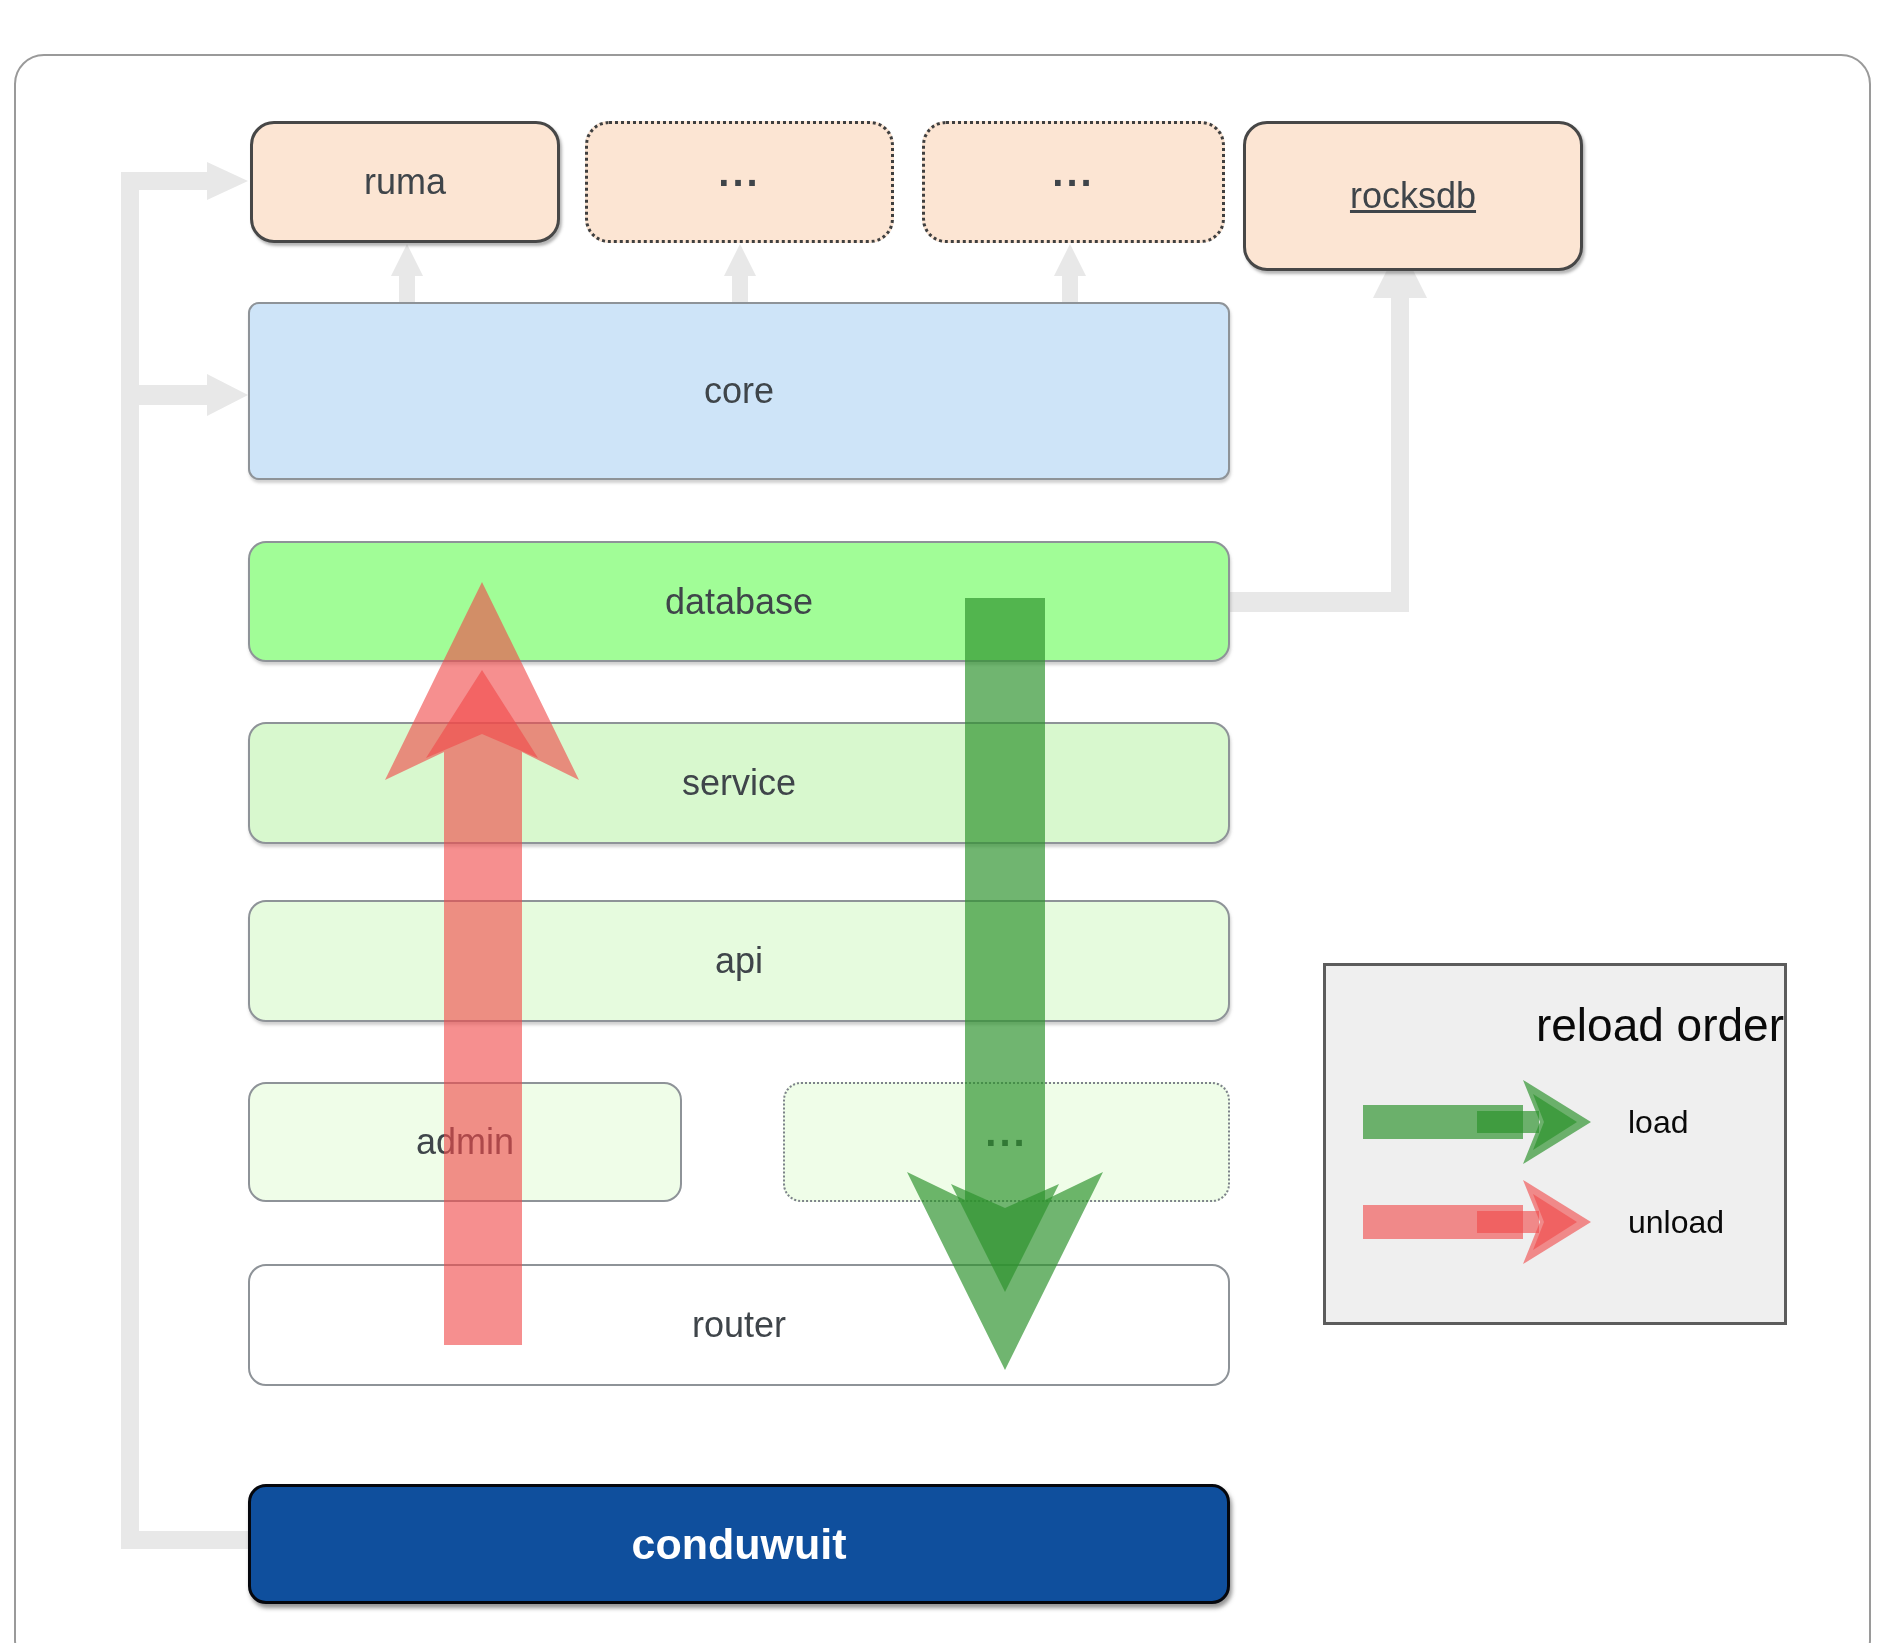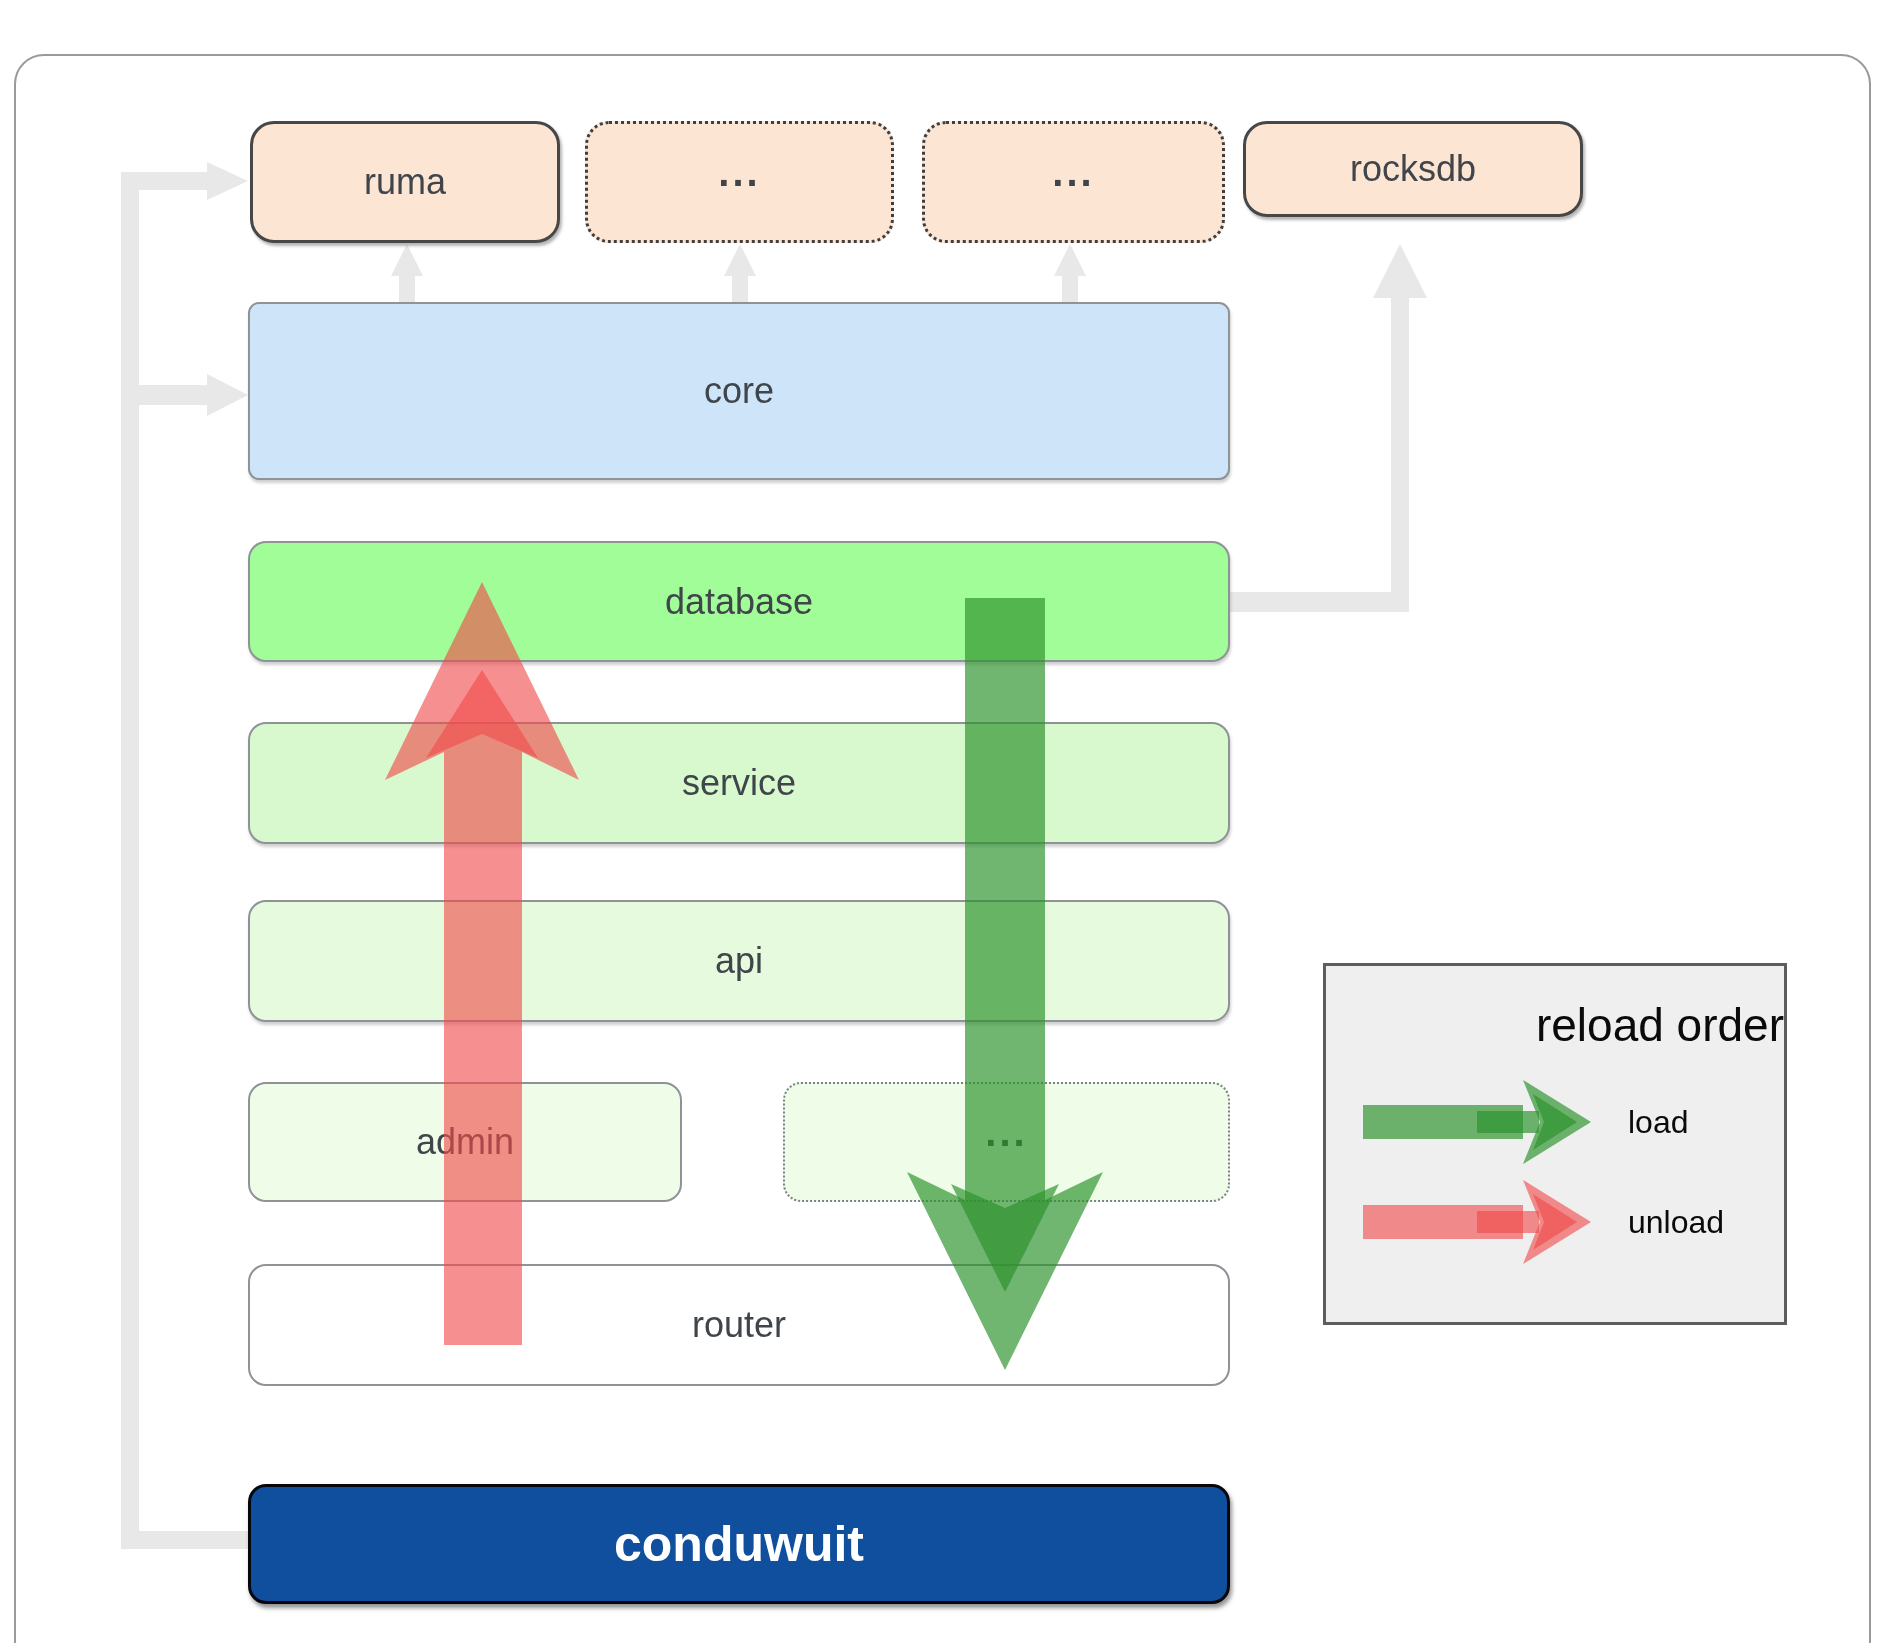--- a/index.html
+++ b/index.html
@@ -25,21 +25,21 @@
   }
   .box .lbl{position:relative;}
   .topbox{border-radius:24px;font-weight:500;}
   .solid-dark{border:3px solid #474747;box-shadow:2px 3px 3px rgba(90,90,90,0.45);}
   .dotted-dark{border:3px dotted #3f3f3f;}
   .mid{border:2px solid #8e9398;box-shadow:1px 3px 3px rgba(120,120,120,0.35);}
   .dotted-light{border:2px dotted #7d828a;}
   .dots{font-weight:700;font-size:40px;letter-spacing:3px;}
   .dots .lbl{top:-10px;}
   .app{
-    background:var(--box-app);color:#fff;font-weight:600;font-size:50px;
+    background:var(--box-app);color:#fff;font-weight:600;font-size:43px;
     border:3px solid #05070d;box-shadow:2px 4px 4px rgba(60,60,60,0.55);
   }
   .legend{
     position:absolute;left:1323px;top:923px;width:464px;height:362px;
     box-sizing:border-box;
     background:var(--legend-bg);border:3px solid #5c5c5c;
   }
   .legend-title{
     position:absolute;left:0;top:32px;width:100%;
     text-align:right;font-size:46px;color:#0a0a0a;
@@ -91,21 +91,21 @@
 
   <div class="box topbox solid-dark" style="left:250px;top:81px;width:310px;height:122px;background:var(--box-peach);">
     <span class="lbl">ruma</span>
   </div>
   <div class="box topbox dotted-dark dots" style="left:585px;top:81px;width:309px;height:122px;background:var(--box-peach);">
     <span class="lbl">...</span>
   </div>
   <div class="box topbox dotted-dark dots" style="left:922px;top:81px;width:303px;height:122px;background:var(--box-peach);">
     <span class="lbl">...</span>
   </div>
-  <div class="box topbox solid-dark" style="left:1243px;top:81px;width:340px;height:96px;background:var(--box-peach);">
+  <div class="box topbox solid-dark" style="left:1243px;top:81px;width:340px;height:150px;background:var(--box-peach);text-decoration:underline;">
     <span class="lbl">rocksdb</span>
   </div>
 
   <div class="box mid" style="left:248px;top:262px;width:982px;height:178px;background:var(--box-core);border-radius:11px;">
     <span class="lbl">core</span>
   </div>
 
   <div class="box mid" style="left:248px;top:501px;width:982px;height:121px;background:var(--box-database);">
     <span class="lbl">database</span>
   </div>

